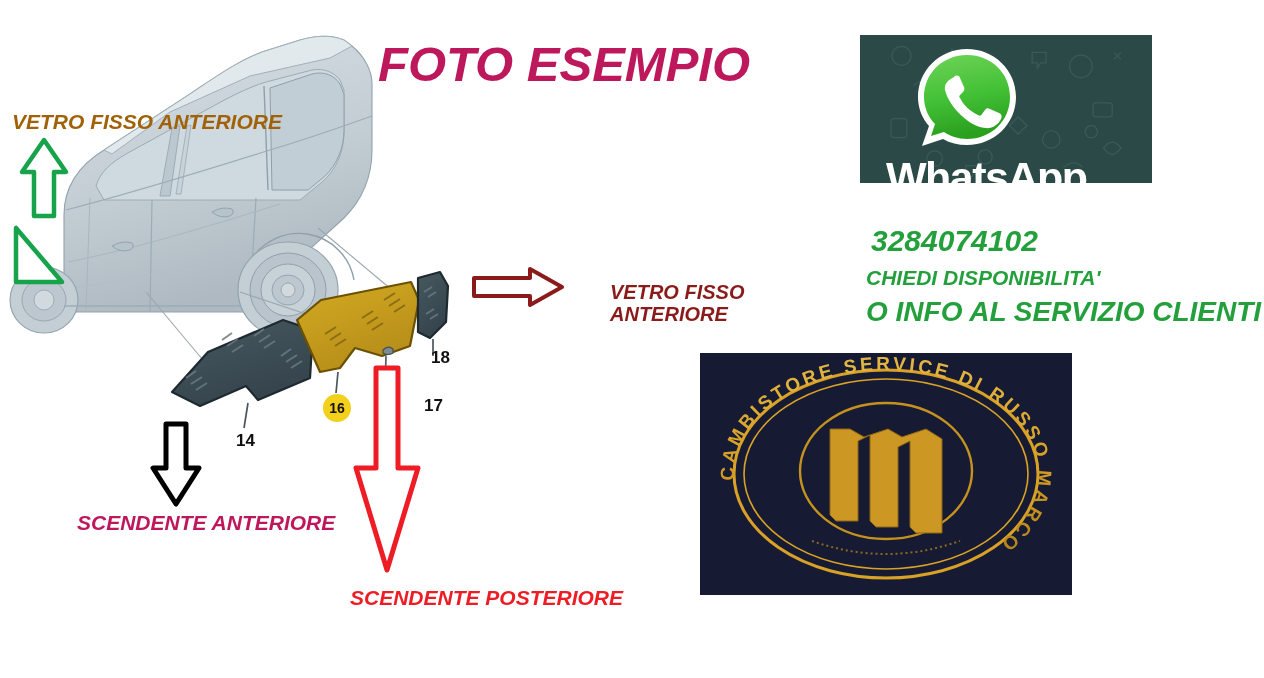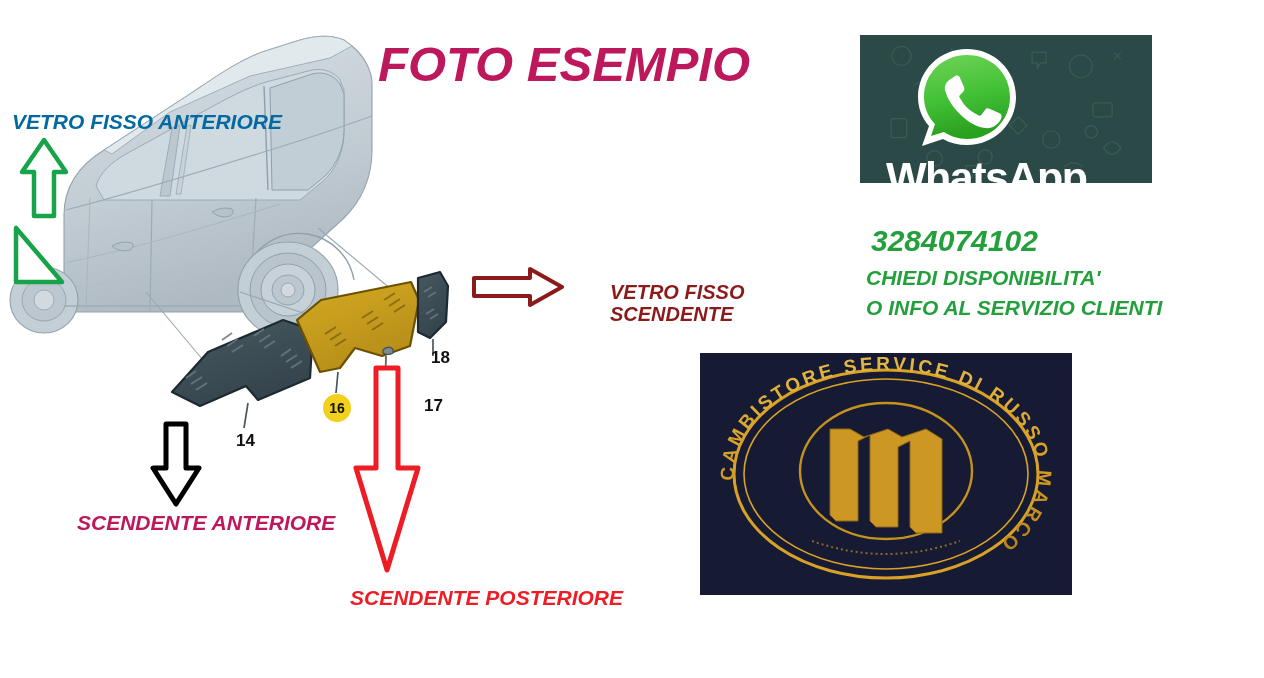--- a/index.html
+++ b/index.html
@@ -33,21 +33,21 @@
   
   .callout {
     font-weight: bold;
     font-style: italic;
     white-space: nowrap;
     line-height: 1.12;
   }
   #lbl-vetro-ant {
     left: 12px; top: 110px;
     font-size: 21px;
-    color: #0369a1;
+    color: #a16207;
   }
   #lbl-vetro-post {
     left: 610px; top: 281px;
     font-size: 20px;
     color: #8b1a1a;
   }
   #lbl-scendente-ant {
     left: 77px; top: 511px;
     font-size: 21px;
     color: #be185d;
@@ -104,21 +104,21 @@
   #wa-line1 {
     left: 866px; top: 266px;
     font-size: 21px;
     font-weight: bold;
     font-style: italic;
     color: #23a03c;
     white-space: nowrap;
   }
   #wa-line2 {
     left: 866px; top: 296px;
-    font-size: 21px;
+    font-size: 28px;
     font-weight: bold;
     font-style: italic;
     color: #23a03c;
     white-space: nowrap;
   }
 
   
   #logo-box {
     left: 700px; top: 353px;
     width: 372px; height: 242px;
@@ -281,21 +281,21 @@
   <div class="abs" id="pn-16-wrap">
     <span id="pn-16">16</span>
   </div>
 
   <div class="abs" id="foto-esempio">FOTO ESEMPIO</div>
 
   <div class="abs callout" id="lbl-vetro-ant">VETRO FISSO ANTERIORE</div>
 
   <div class="abs callout" id="lbl-vetro-post">
     <div>VETRO FISSO</div>
-    <div>SCENDENTE</div>
+    <div>ANTERIORE</div>
   </div>
 
   <div class="abs callout" id="lbl-scendente-ant">SCENDENTE ANTERIORE</div>
 
   <div class="abs callout" id="lbl-scendente-post">SCENDENTE POSTERIORE</div>
 
   <div class="abs" id="wa-box">
     <svg class="abs" id="wa-doodles" viewBox="0 0 292 170" xmlns="http://www.w3.org/2000/svg">
       <g stroke="#9fc6bd" stroke-width="1.4" fill="none">
         <circle cx="26" cy="24" r="11"></circle>

